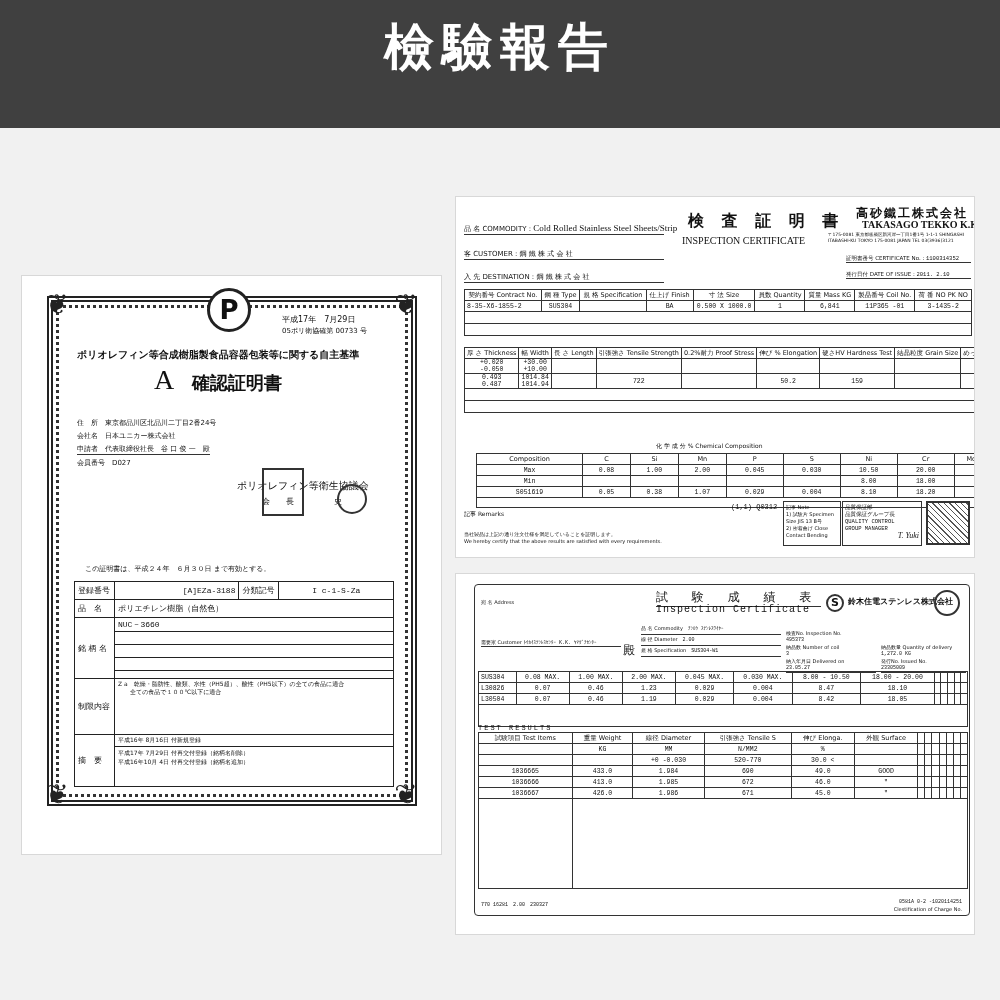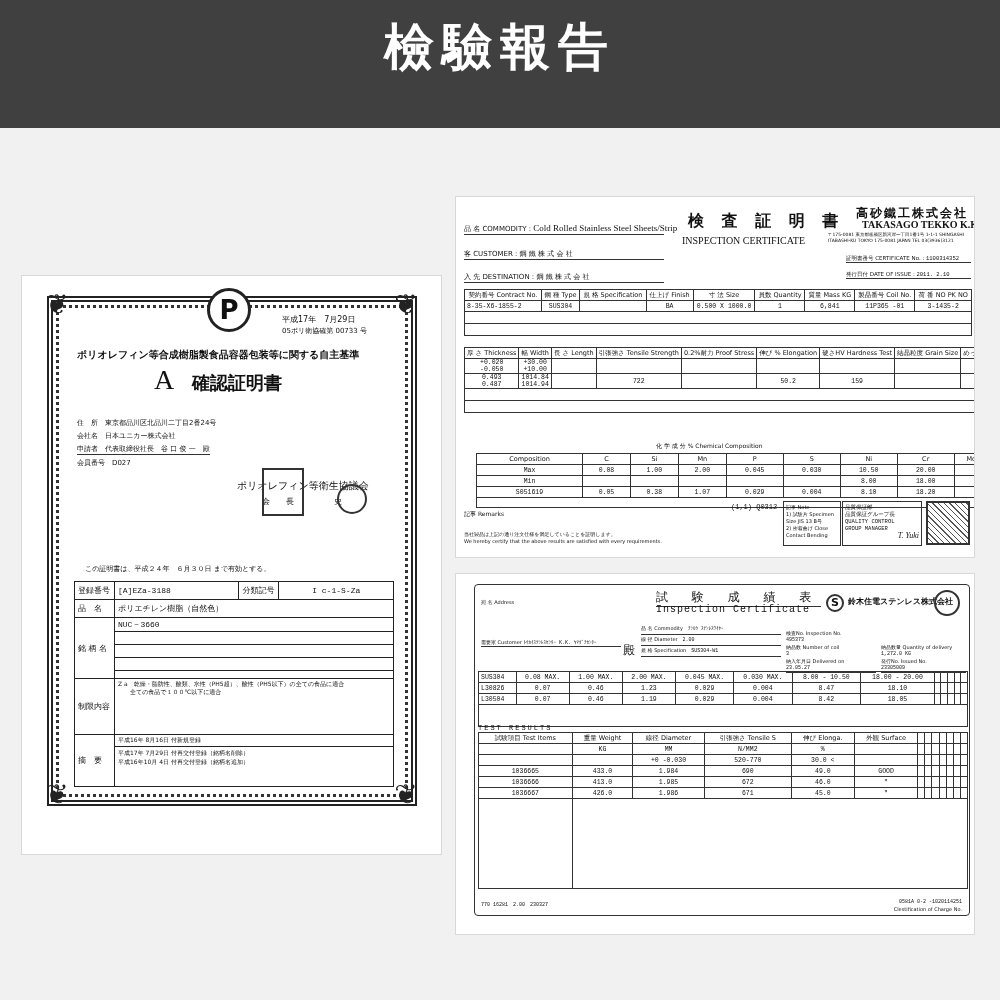--- a/index.html
+++ b/index.html
@@ -58,21 +58,21 @@
   <div class="txt" style="left:240px;top:220px;font-size:8px">会　　長　　　　　史</div>
   <div class="stamp" style="left:240px;top:192px;width:42px;height:48px"></div>
   <div class="stamp" style="left:315px;top:208px;width:30px;height:30px;border-radius:50%"></div>
 
   <div class="txt" style="left:63px;top:288px;font-size:7px">この証明書は、平成２４年　６月３０日 まで有効とする。</div>
 
   <table class="certtbl" style="position:absolute;left:52px;top:305px;width:320px">
     <tbody>
         <tr>
       <td style="width:40px">登録番号</td>
-      <td style="text-align:left" class="mono">[A]EZa-3188</td>
+      <td style="text-align:right" class="mono">[A]EZa-3188</td>
       <td style="width:40px">分類記号</td>
       <td style="text-align:center" class="mono">I c-1-S-Za</td>
     </tr>
     <tr>
       <td>品　名</td>
       <td colspan="3">ポリエチレン樹脂（自然色）</td>
     </tr>
     <tr>
       <td rowspan="5">銘 柄 名</td>
       <td colspan="3" class="mono" style="height:13px">NUC－3660</td>

